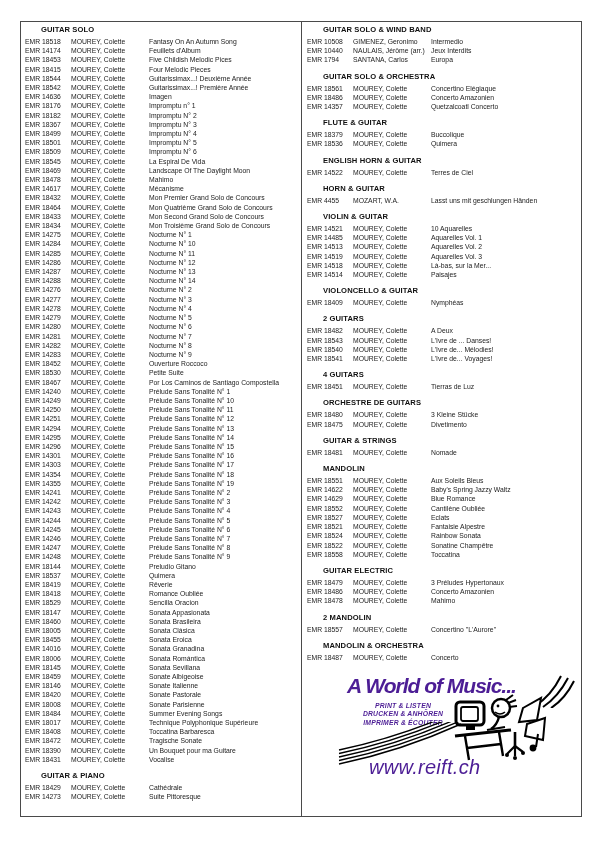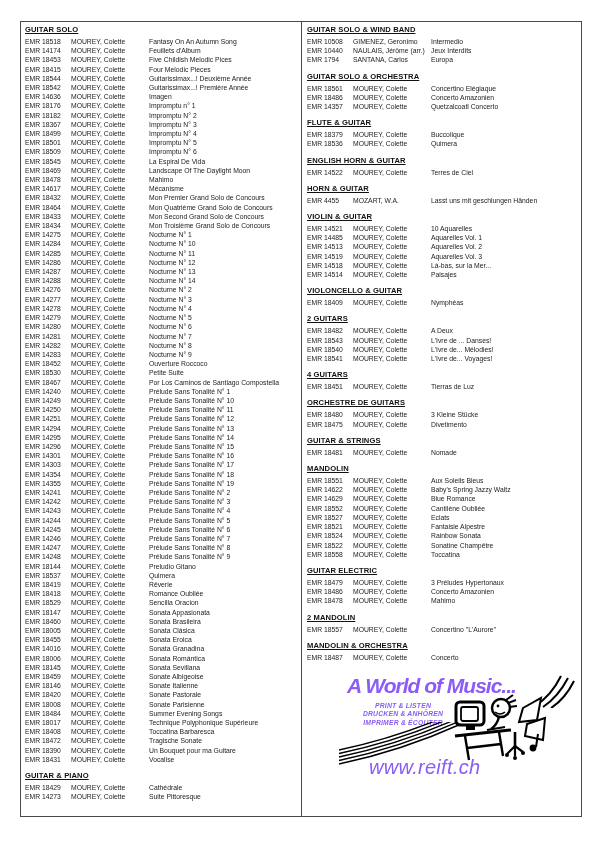--- a/index.html
+++ b/index.html
@@ -11,30 +11,30 @@
   .frame {
     position:absolute; left:20px; top:21px; width:562px; height:796px;
     border:1px solid #4a4a4a; box-sizing:border-box; display:flex;
     background:#fff;
   }
   .col { box-sizing:border-box; overflow:hidden; }
   .col-left  { width:281px; border-right:1px solid #4a4a4a; padding:2px 3px 0 4px; }
   .col-right { flex:1; padding:2px 3px 0 5px; }
   .section-title {
     font-weight:bold; font-size:7.6px; line-height:10px;
-    margin:7px 0 2px 0; letter-spacing:0.1px; color:#111;text-decoration:underline;
+    margin:7px 0 2px 16px; letter-spacing:0.1px; color:#111;
   }
   .section.first > .section-title { margin-top:1px; }
   .row { display:flex; font-size:6.8px; line-height:9.2px; white-space:nowrap; color:#222; }
   .c-emr      { flex:0 0 46px; }
   .c-composer { flex:0 0 78px; }
   .c-title    { flex:1; overflow:hidden; }
 
   
-  .logo { position:relative; width:238px; height:112px; margin:14px 0 0 34px; color:#8b5cf6; }
+  .logo { position:relative; width:238px; height:112px; margin:14px 0 0 34px; color:#4c1d95; }
   .logo-tagline {
     position:absolute; left:6px; top:-2px; font-size:21px; font-weight:bold;
     font-style:italic; letter-spacing:-1px; white-space:nowrap;
   }
   .logo-sub {
     position:absolute; left:10px; top:26px; width:104px; text-align:center;
     font-size:6.8px; font-weight:bold; font-style:italic; line-height:8.4px;
     letter-spacing:0.2px;
   }
   .logo-url {

